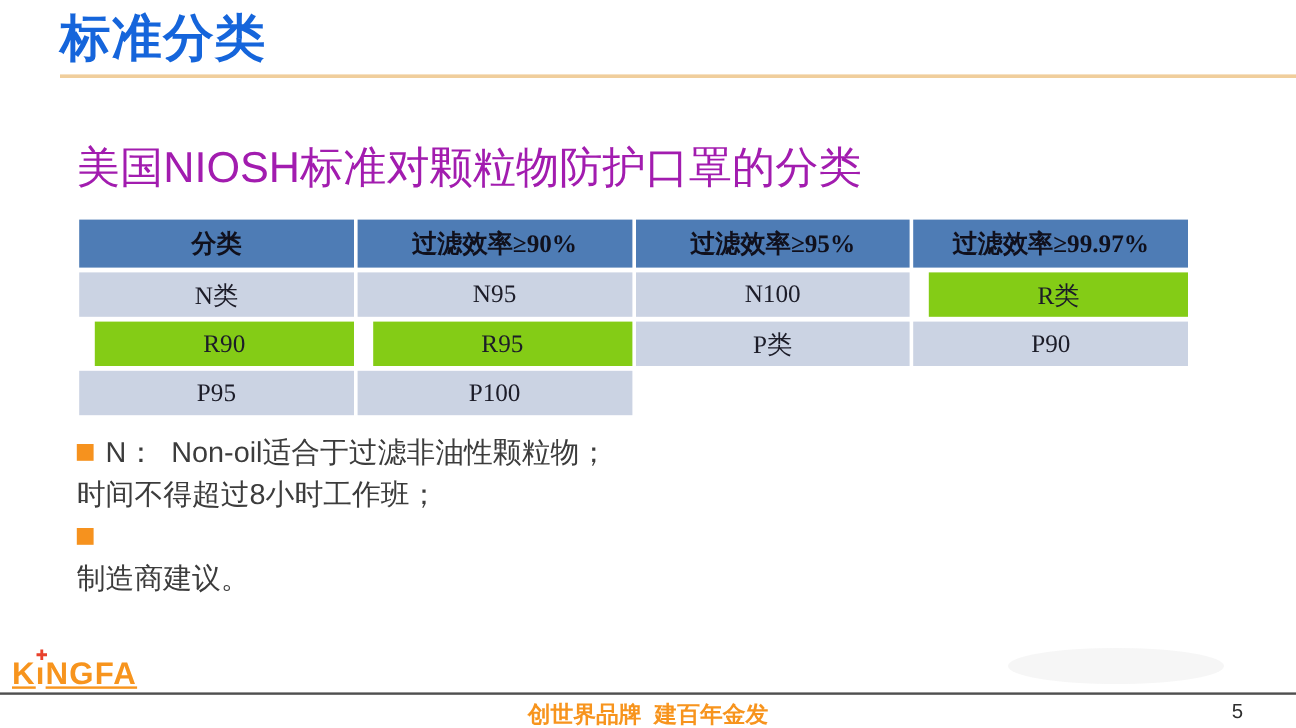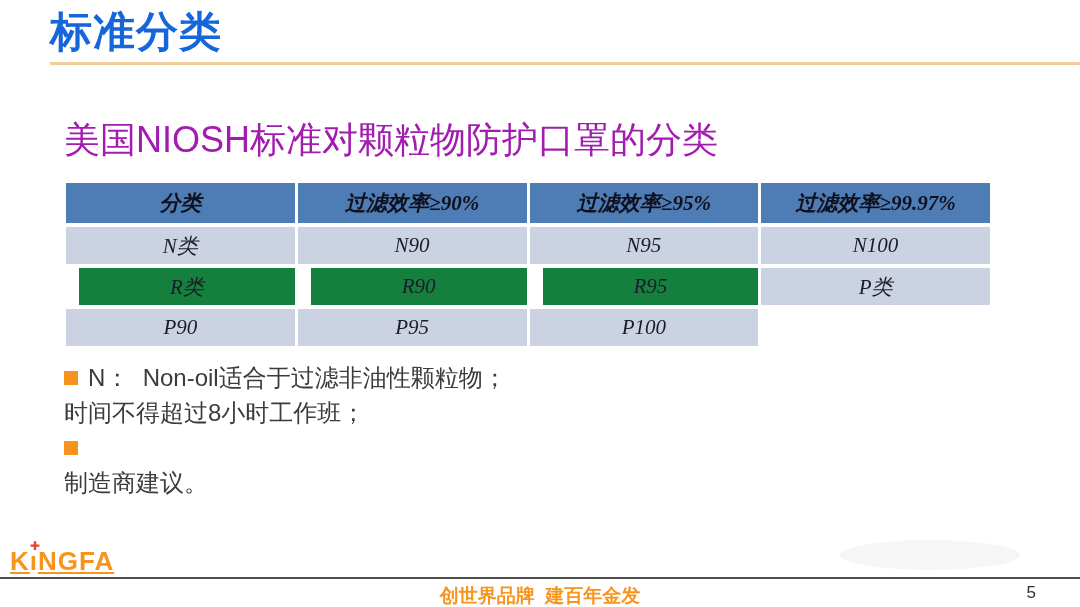--- a/index.html
+++ b/index.html
@@ -55,29 +55,28 @@
     column-gap: 3px;
     row-gap: 4px;
     font-family: "Liberation Serif", "DejaVu Serif", serif;
   }
   .niosh-table .cell {
     display: flex;
     align-items: center;
     justify-content: center;
     font-size: 21px;
     color: #1c1c28;
-    font-style: italic;
   }
   .niosh-table .th {
     background: #4E7CB5;
     color: #10101c;
     font-weight: 600;
   }
   .niosh-table .band-a { background: #CBD3E3; }
-  .niosh-table .band-b { background: #15803d; margin-left: 13px; }
+  .niosh-table .band-b { background: #84cc16; margin-left: 13px; }
 
   
   .bullets {
     position: absolute;
     left: 64px;
     top: 360px;
     width: 960px;
     font-size: 24px;
     line-height: 35px;
     color: #3c3c3c;
@@ -163,21 +162,20 @@
 
   <div class="subtitle">美国NIOSH标准对颗粒物防护口罩的分类</div>
 
   <div class="niosh-table">
     <div class="cell th">分类</div>
     <div class="cell th">过滤效率≥90%</div>
     <div class="cell th">过滤效率≥95%</div>
     <div class="cell th">过滤效率≥99.97%</div>
 
     <div class="cell band-a">N类</div>
-    <div class="cell band-a">N90</div>
     <div class="cell band-a">N95</div>
     <div class="cell band-a">N100</div>
 
     <div class="cell band-b">R类</div>
     <div class="cell band-b">R90</div>
     <div class="cell band-b">R95</div>
 
     <div class="cell band-a">P类</div>
     <div class="cell band-a">P90</div>
     <div class="cell band-a">P95</div>

